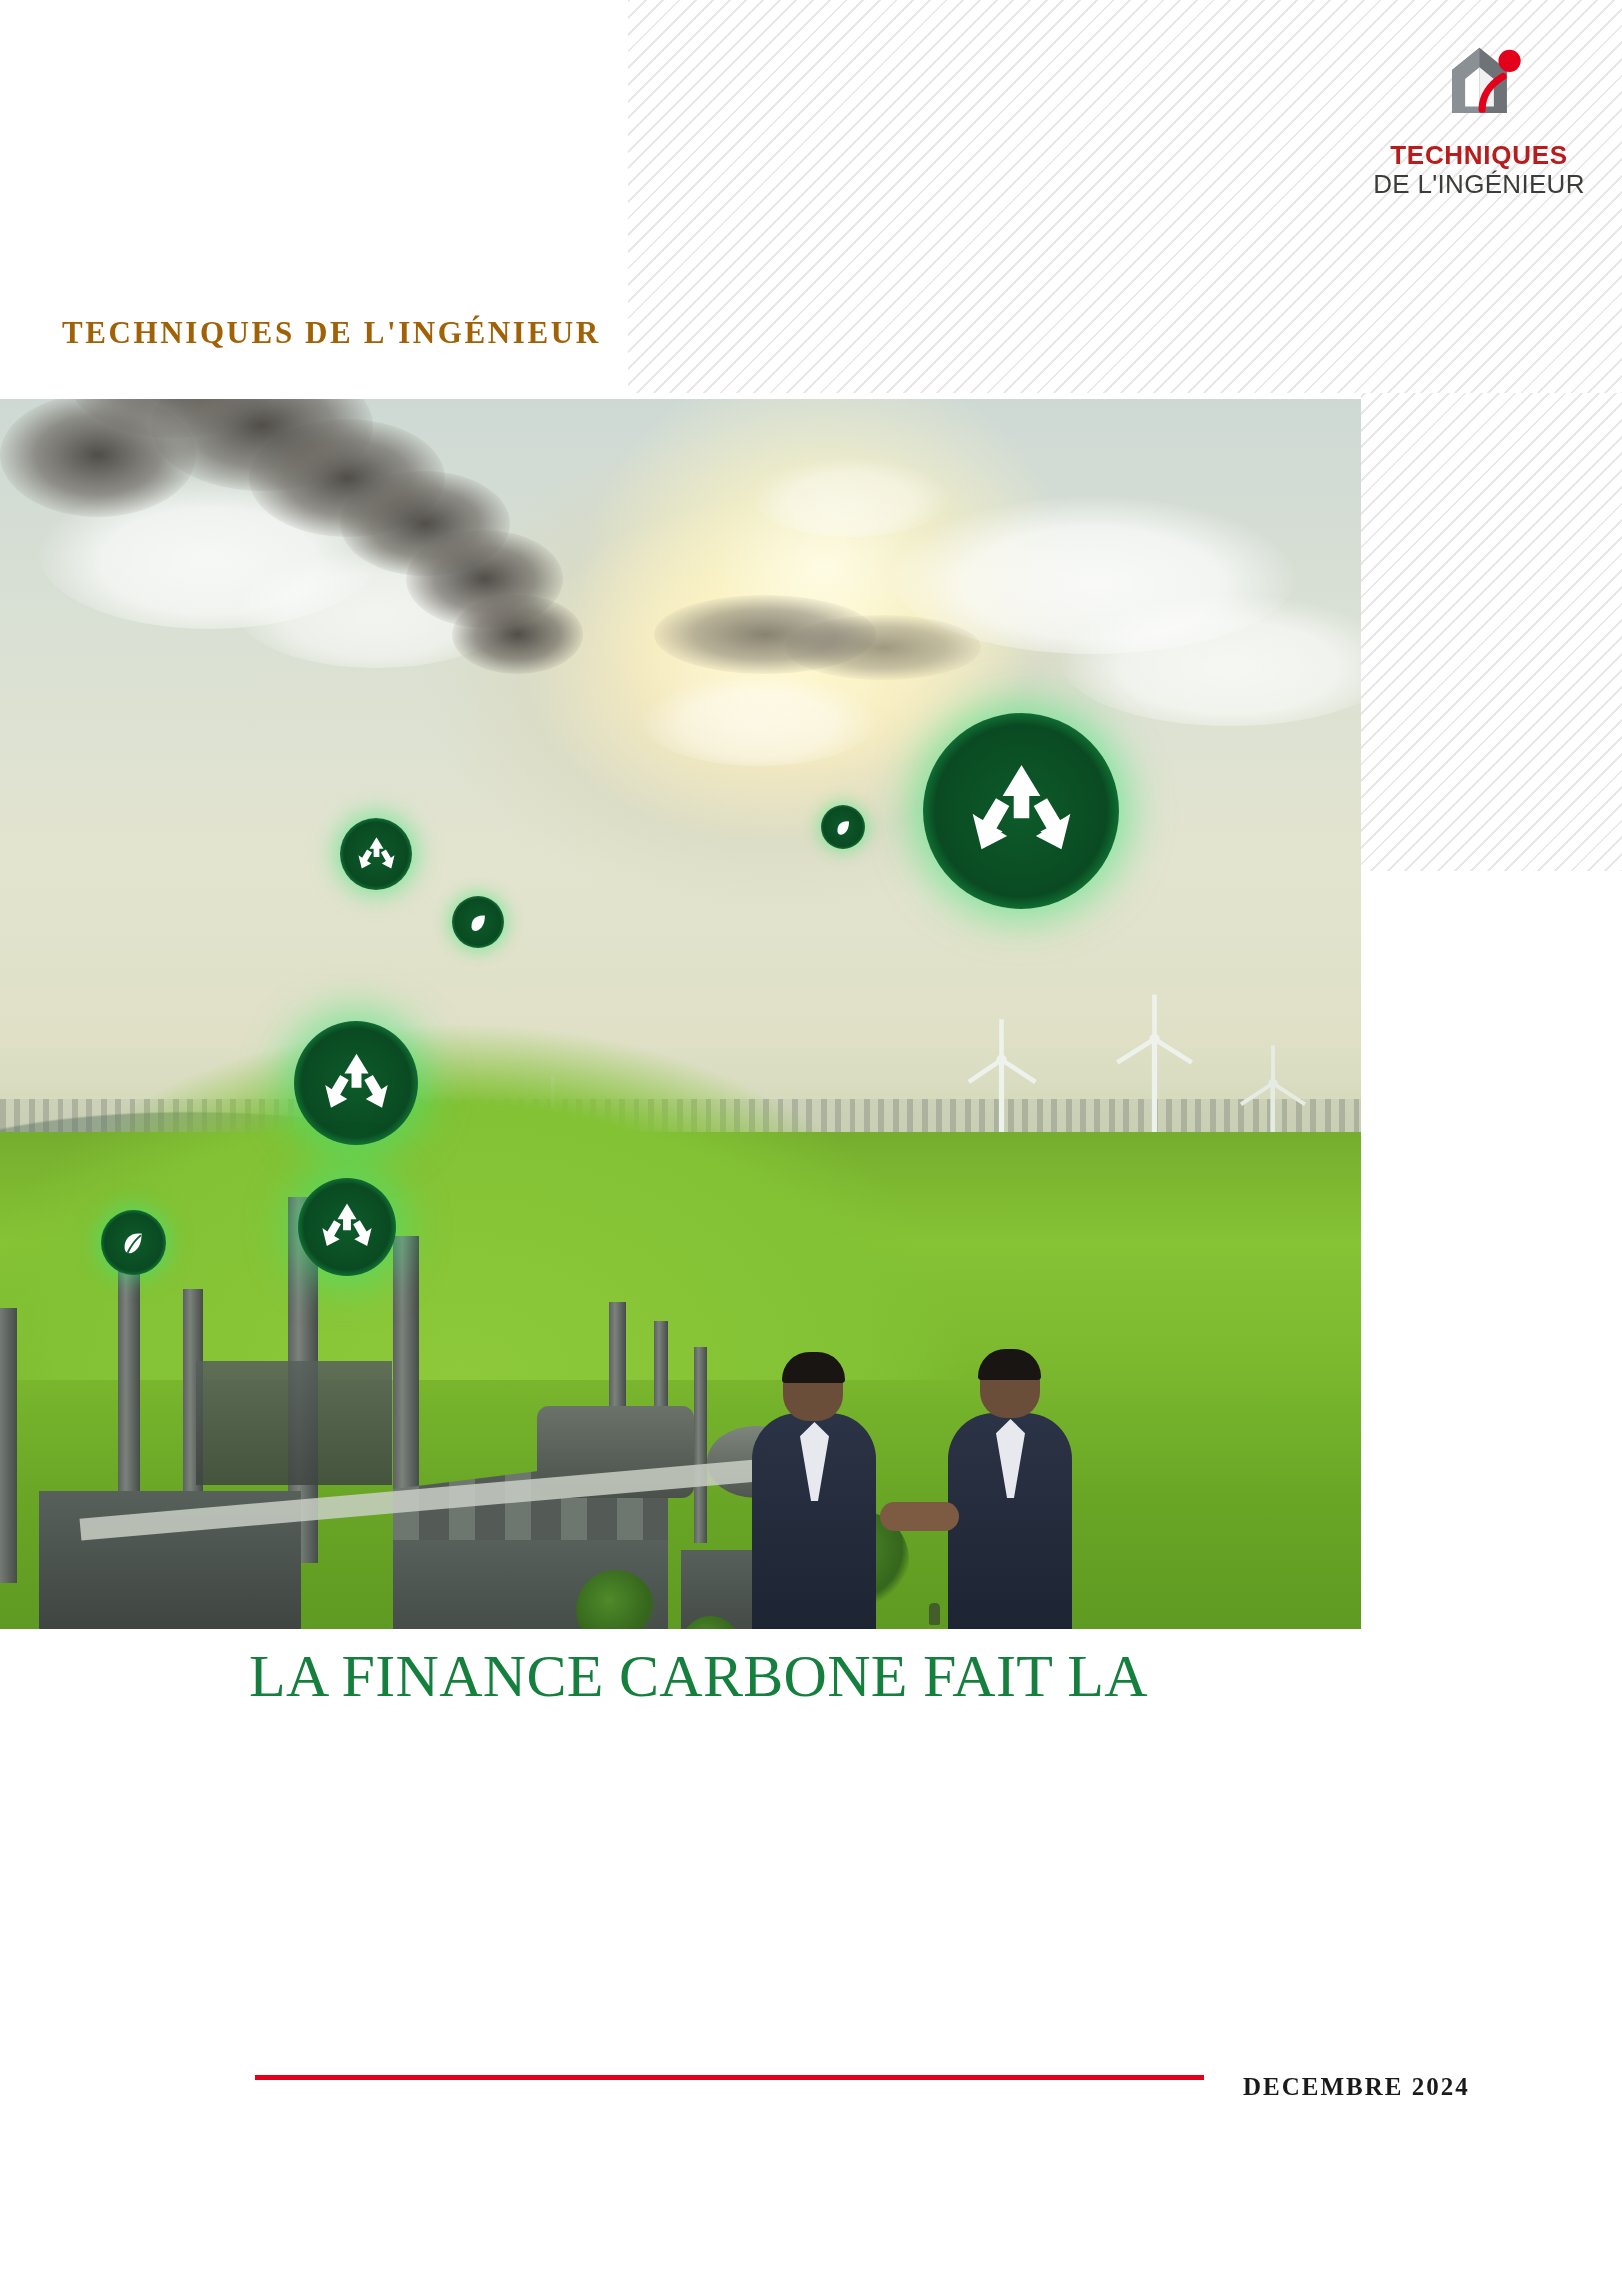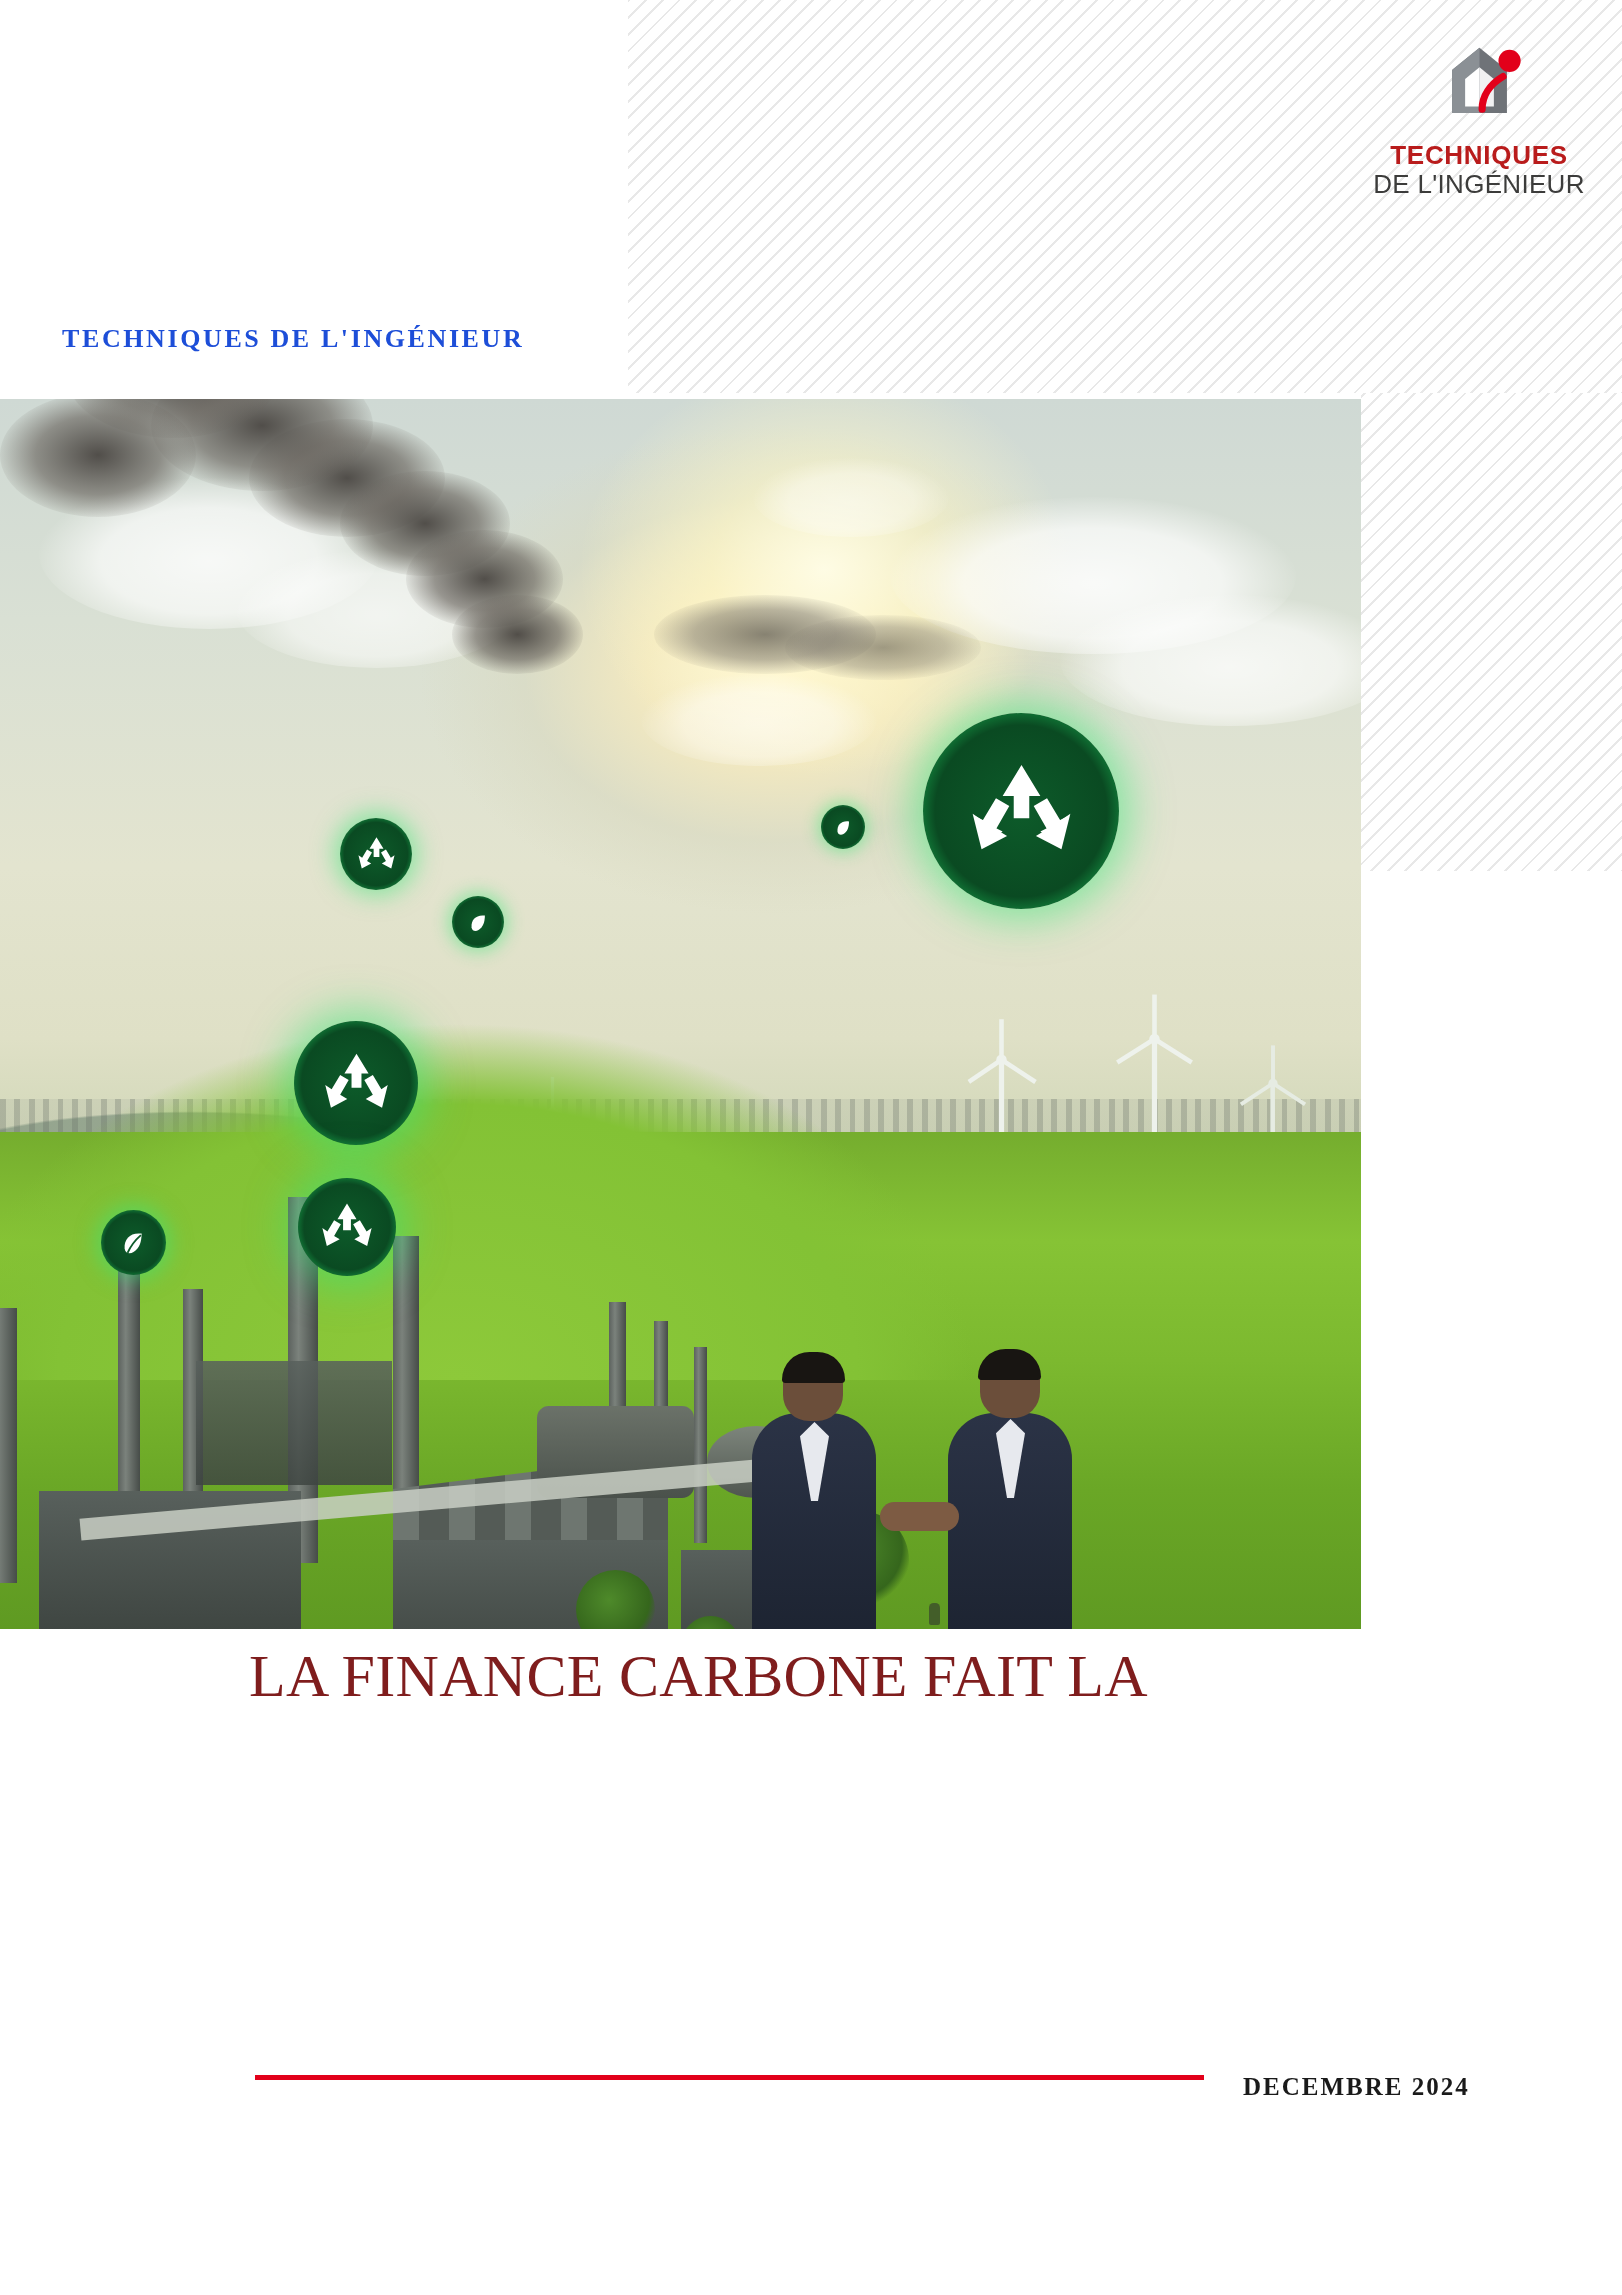--- a/index.html
+++ b/index.html
@@ -75,27 +75,27 @@
     font-weight: normal;
     font-size: 26px;
     letter-spacing: 0.3px;
     color: #3c3c3b;
     line-height: 1.15;
   }
 
   
   .kicker {
     position: absolute;
-    top: 324px;
+    top: 315px;
     left: 62px;
     font-family: "Liberation Serif", serif;
     font-weight: bold;
-    font-size: 26px;
+    font-size: 31px;
     letter-spacing: 2.6px;
-    color: #1d4ed8;
+    color: #a16207;
   }
 
   
   .hero {
     position: absolute;
     top: 399px;
     left: 0;
     width: 1361px;
     height: 1230px;
     overflow: hidden;
@@ -260,21 +260,21 @@
     top: 1642px;
     left: 249px;
     width: 1276px;
     text-align: left;
   }
   .title-line {
     font-family: "Liberation Serif", serif;
     font-size: 60px;
     line-height: 1.16;
     letter-spacing: 0.3px;
-    color: #7f1d1d;
+    color: #15803d;
     white-space: nowrap;
   }
   .title-line.red { color: #e2001a; }
 
   
   .footer {
     position: absolute;
     top: 2061px;
     left: 0;
     width: 1623px;

